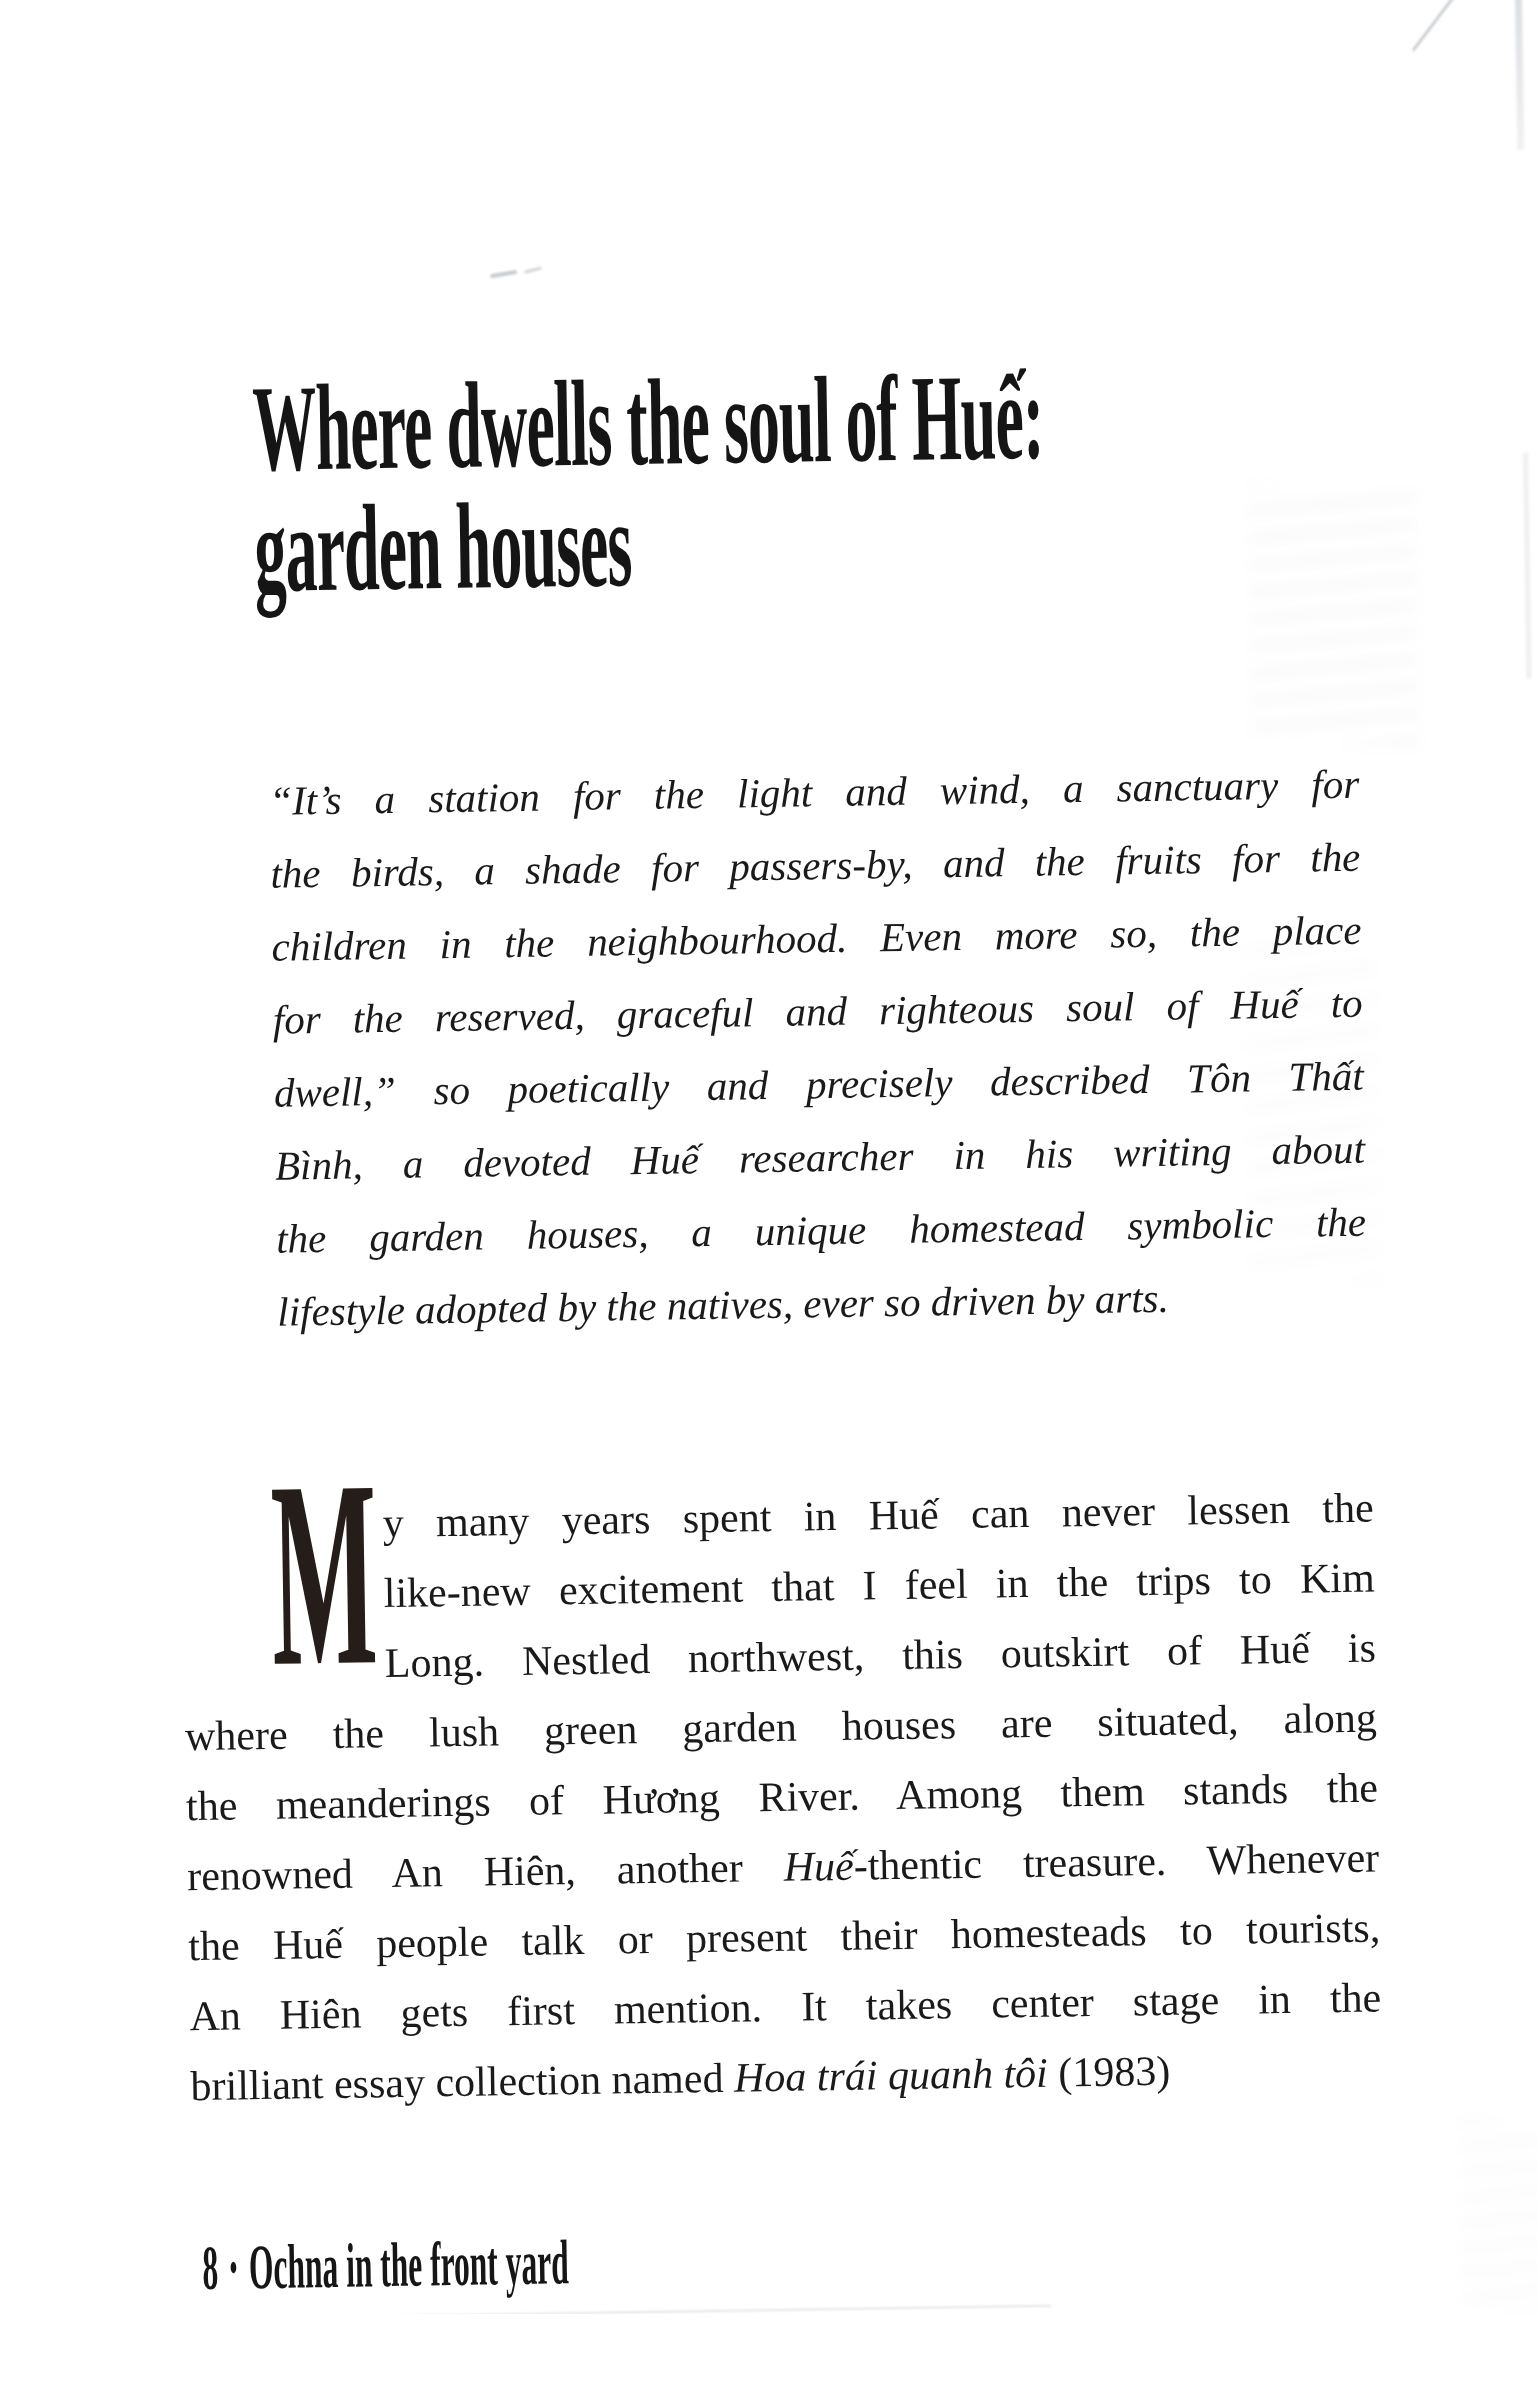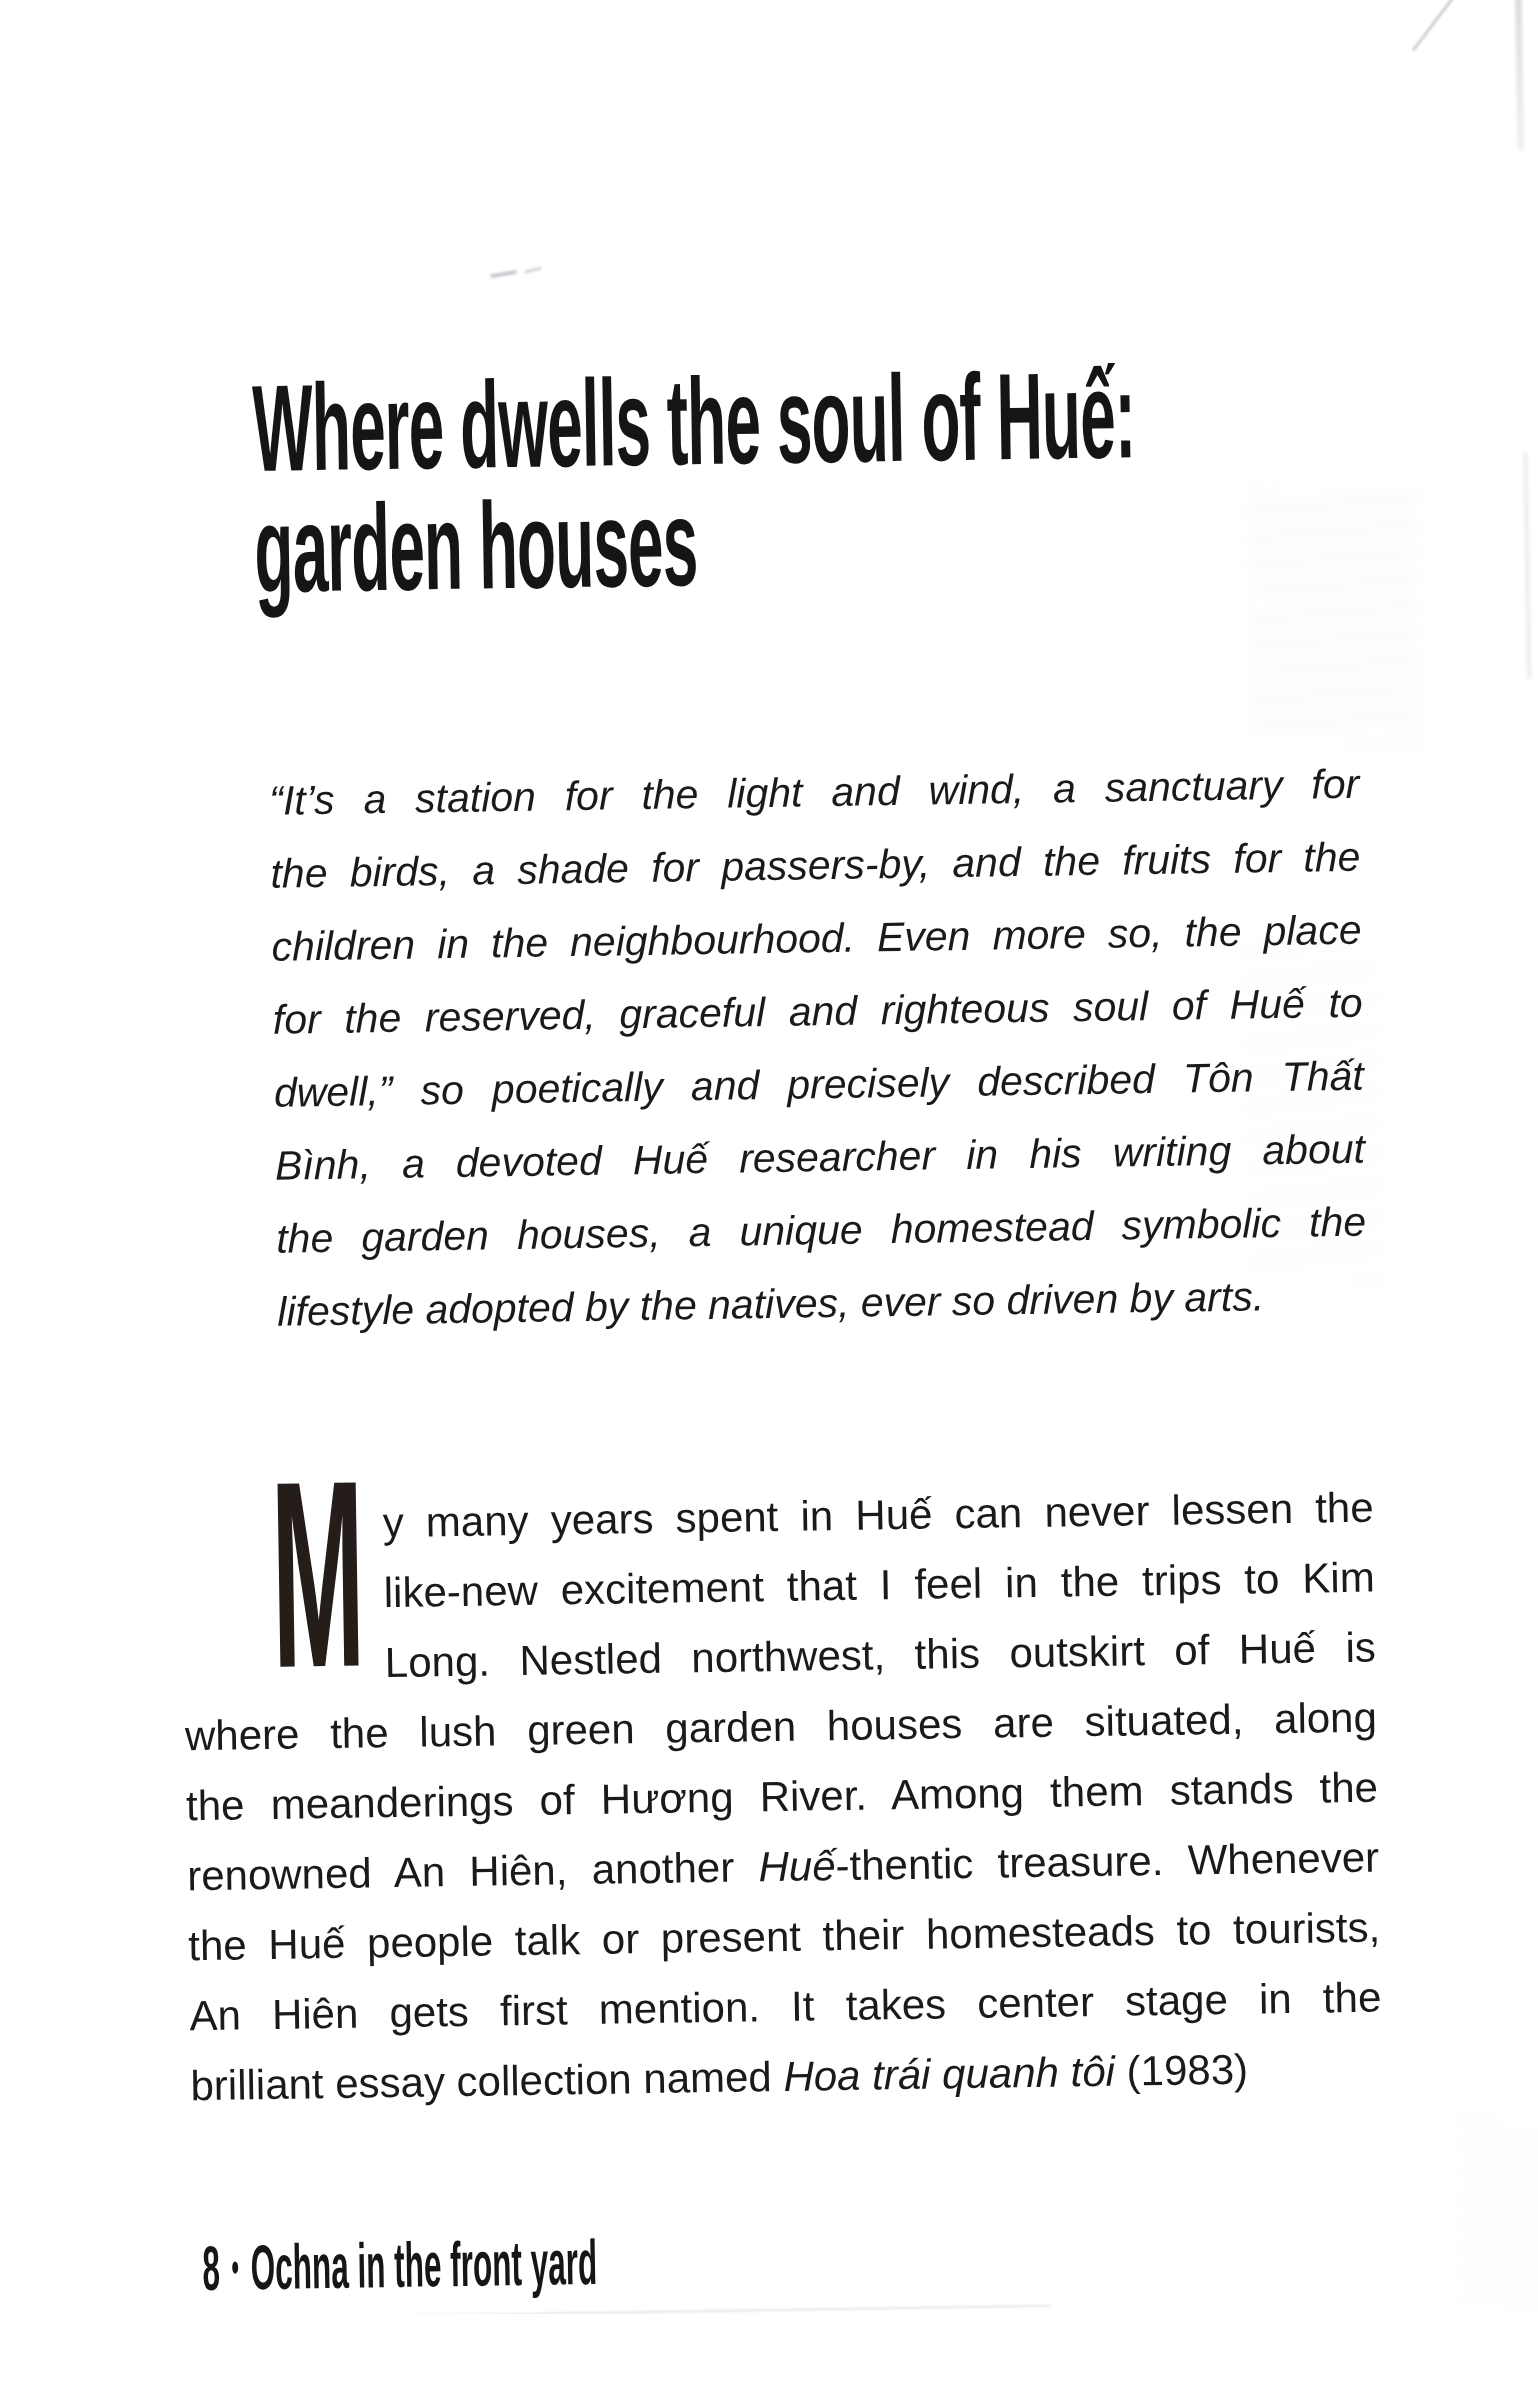--- a/index.html
+++ b/index.html
@@ -6,21 +6,21 @@
     margin: 0;
     padding: 0;
     background: #ffffff;
   }
   .page {
     position: relative;
     width: 1538px;
     height: 2314px;
     background: #ffffff;
     overflow: hidden;
-    font-family: Liberation Sans, sans-serif;
+    font-family: Liberation Serif, serif;
     color: #1b1b1b;
   }
   .content {
     position: absolute;
     inset: 0;
     transform: rotate(-0.9deg);
   }
 
   
   .title {

